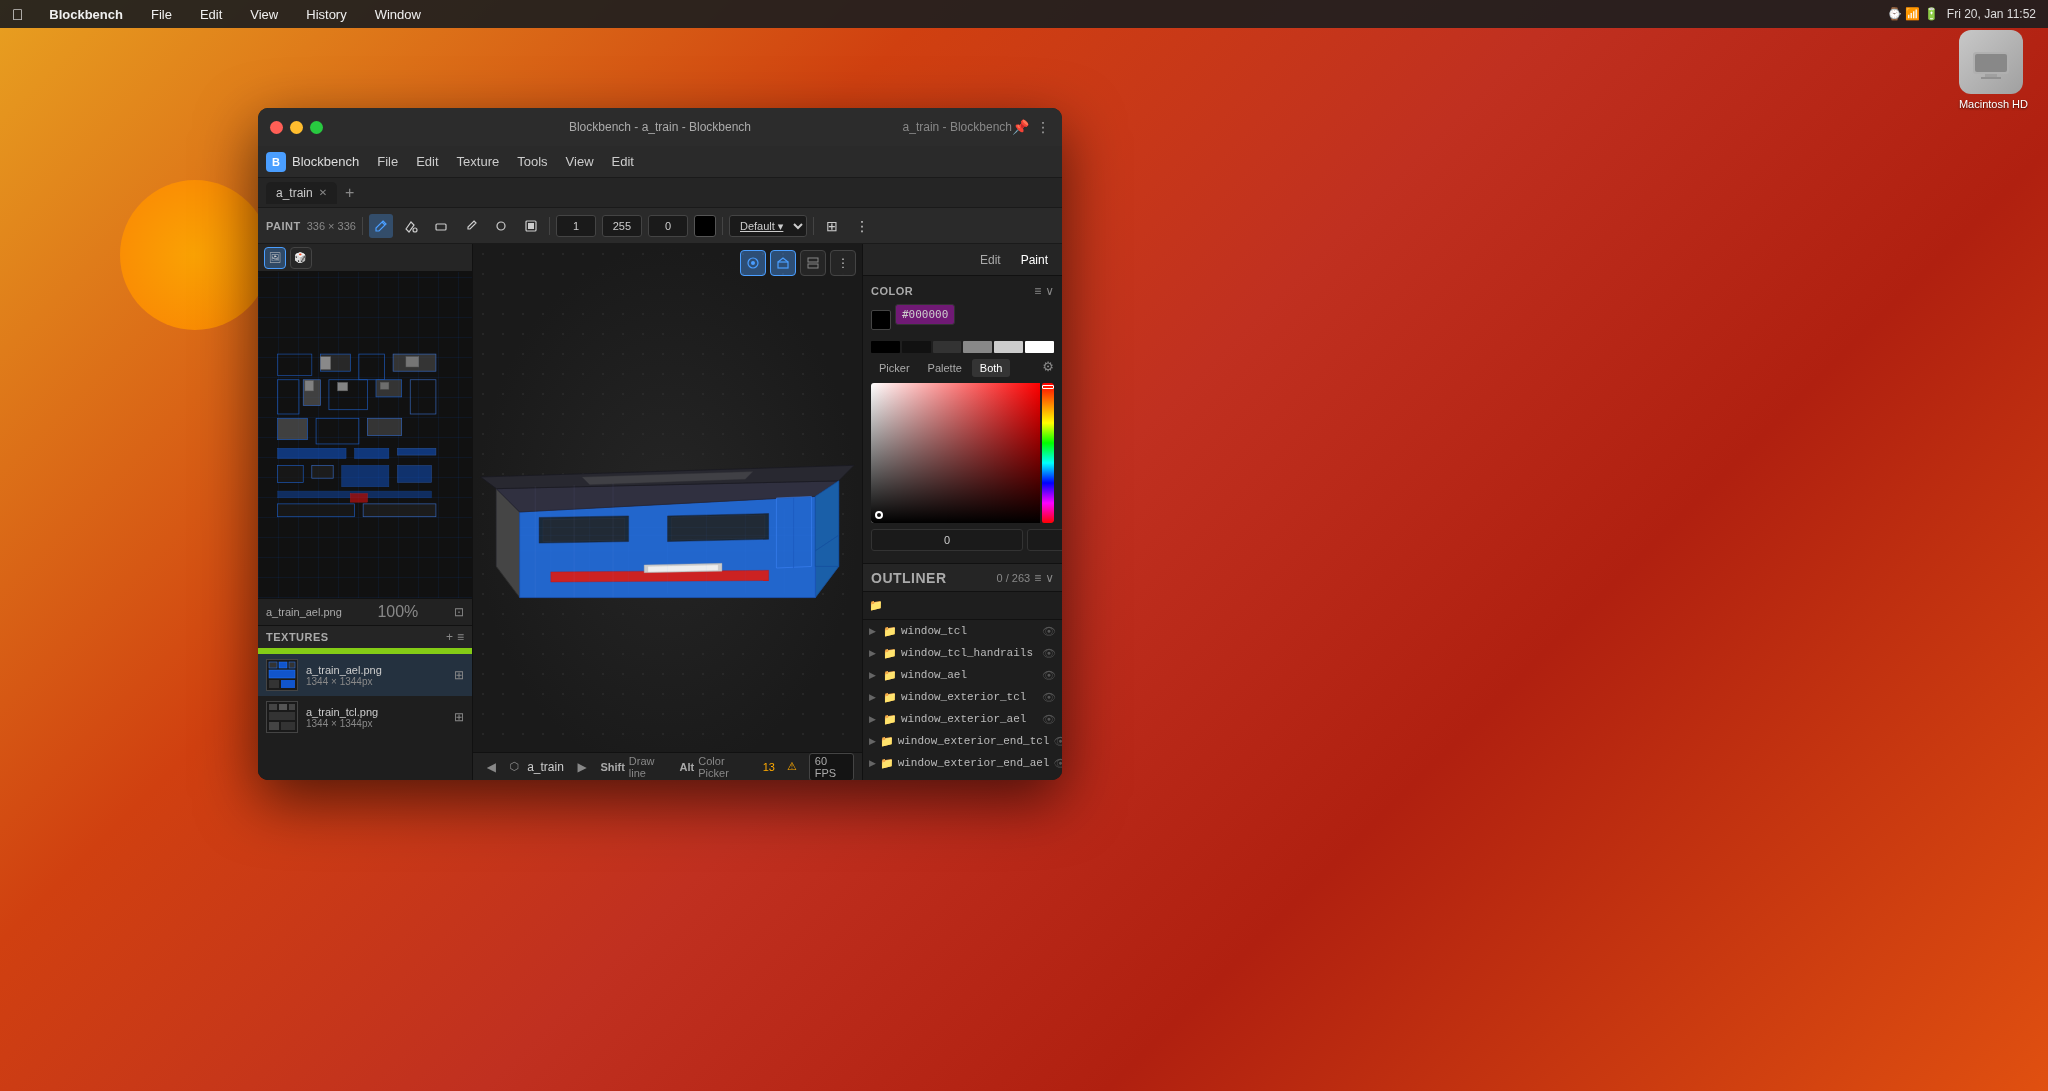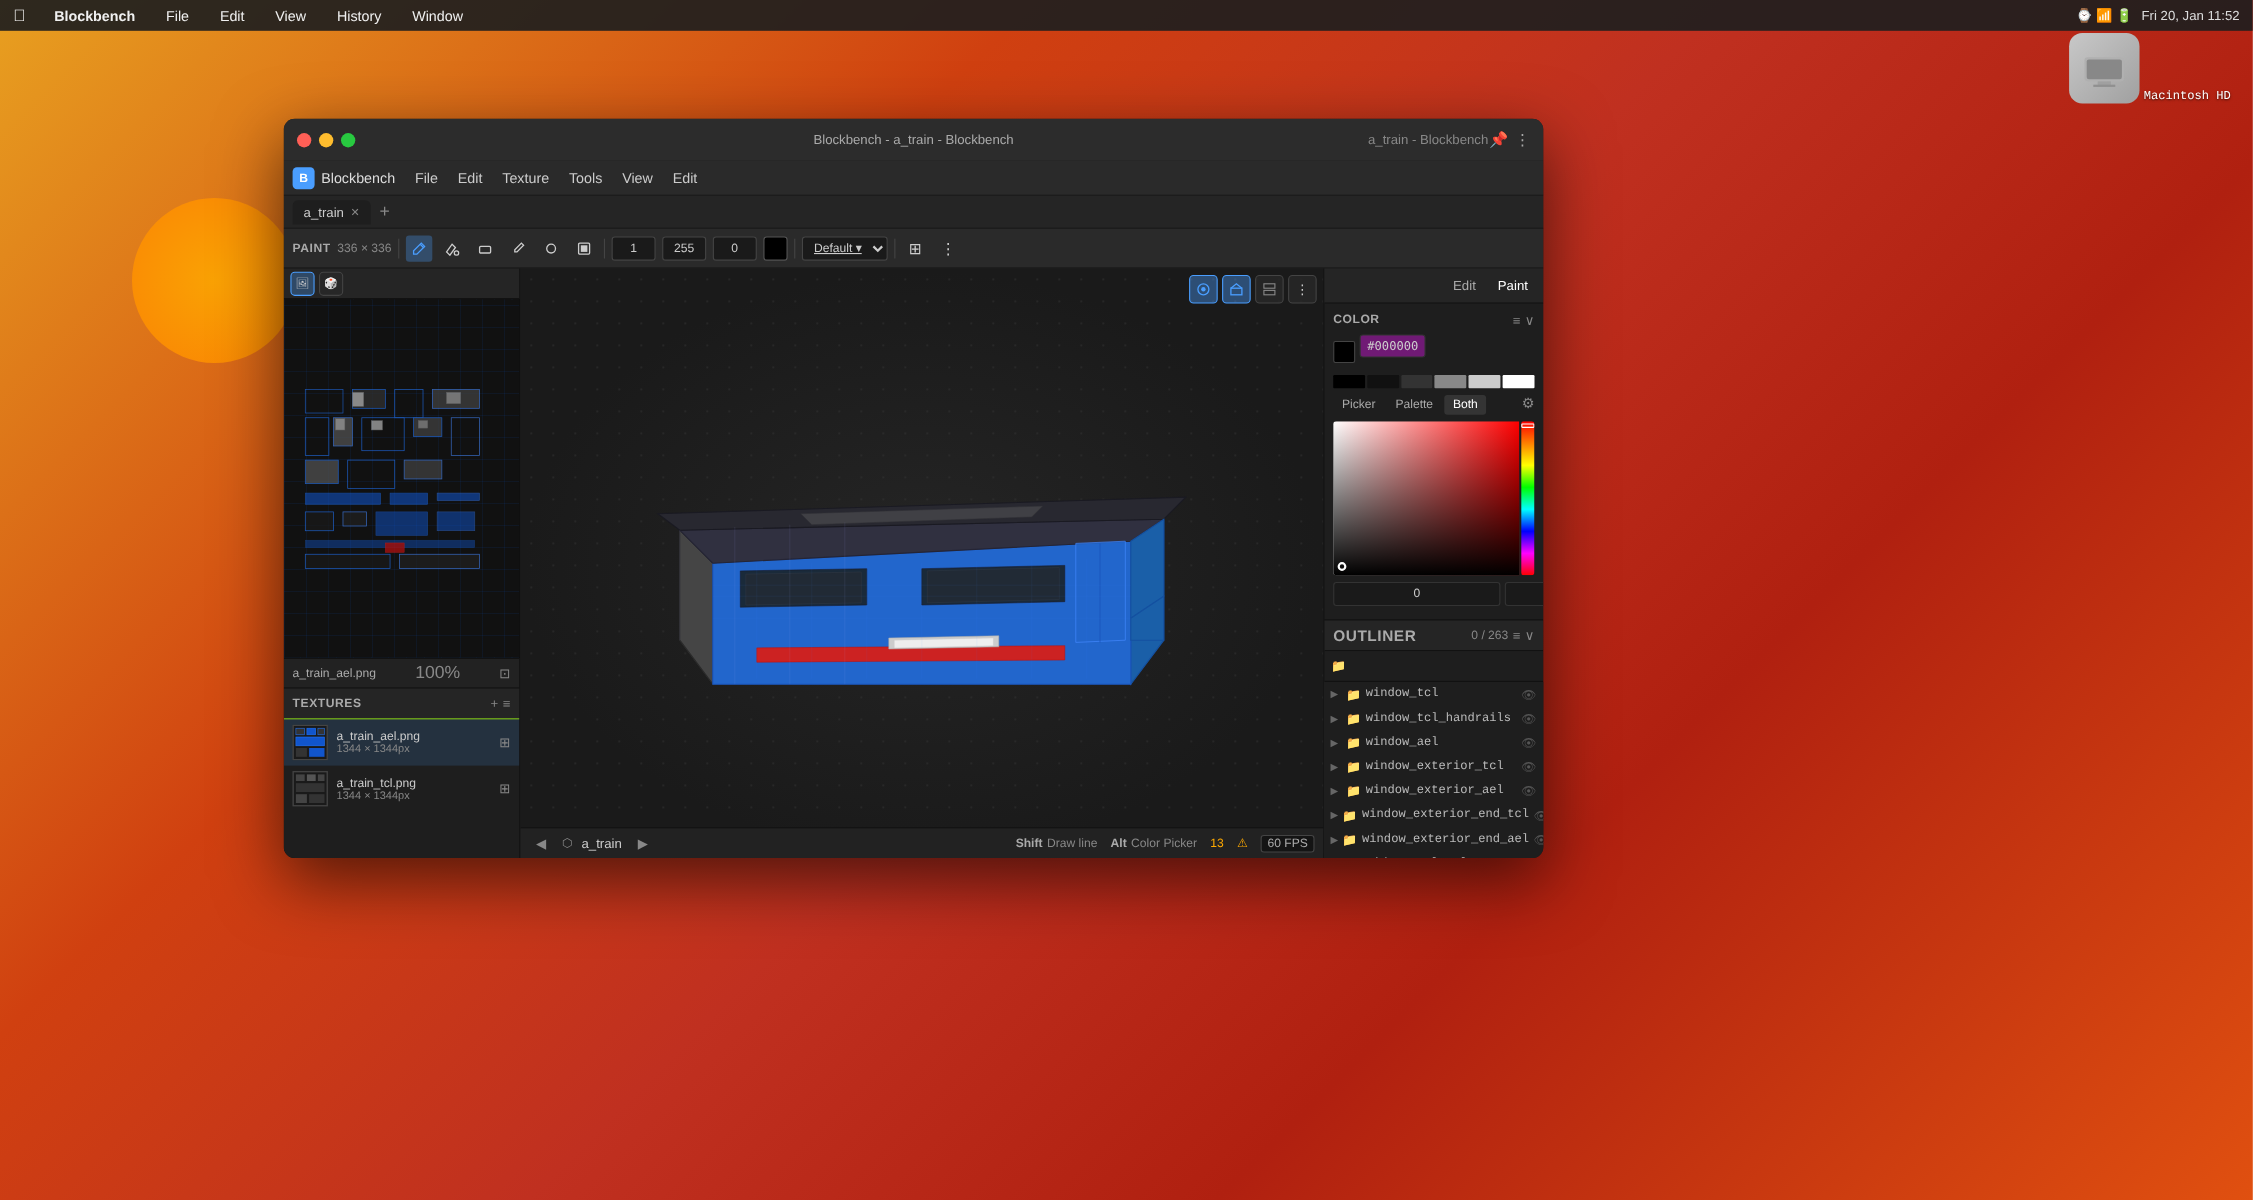--- a/index.html
+++ b/index.html
@@ -58,28 +58,27 @@
       color: #f0f0f0;
     }
     .menu-item.bold { font-weight: 600; }
 
     
     .desktop-icon {
       position: absolute;
       top: 30px;
       right: 20px;
       display: flex;
-      flex-direction: row;
-      align-items: flex-end;
+      flex-direction: column;
+      align-items: flex-start;
       gap: 4px;
       color: #fff;
       font-size: 11px;
       cursor: pointer;
       text-shadow: 0 1px 2px rgba(0,0,0,0.7);
-      font-family: Liberation Mono, monospace;
     }
     .desktop-icon-img {
       width: 64px;
       height: 64px;
       background: linear-gradient(135deg, #c8c8c8, #a0a0a0);
       border-radius: 12px;
       display: flex;
       align-items: center;
       justify-content: center;
       font-size: 32px;
@@ -95,21 +94,21 @@
       border-radius: 50%;
       background: radial-gradient(circle, #ffaa00, #ff8800);
       opacity: 0.85;
     }
 
     
     .main-window {
       position: absolute;
       top: 108px;
       left: 258px;
-      width: 1145px;
+      width: 804px;
       height: 672px;
       background: #1e1e1e;
       border-radius: 10px;
       box-shadow: 0 20px 60px rgba(0,0,0,0.6);
       overflow: hidden;
       display: flex;
       flex-direction: column;
     }
 
     
@@ -361,21 +360,21 @@
       display: flex;
       flex-direction: column;
     }
     .panel-header {
       height: 28px;
       display: flex;
       align-items: center;
       padding: 0 8px;
       justify-content: space-between;
       background: #252525;
-      border-bottom: 1px solid #84cc16;
+      border-bottom: 6px solid #84cc16;
     }
     .panel-title {
       color: #aaa;
       font-size: 11px;
       font-weight: 600;
       letter-spacing: 0.5px;
     }
     .panel-actions {
       display: flex;
       gap: 4px;

